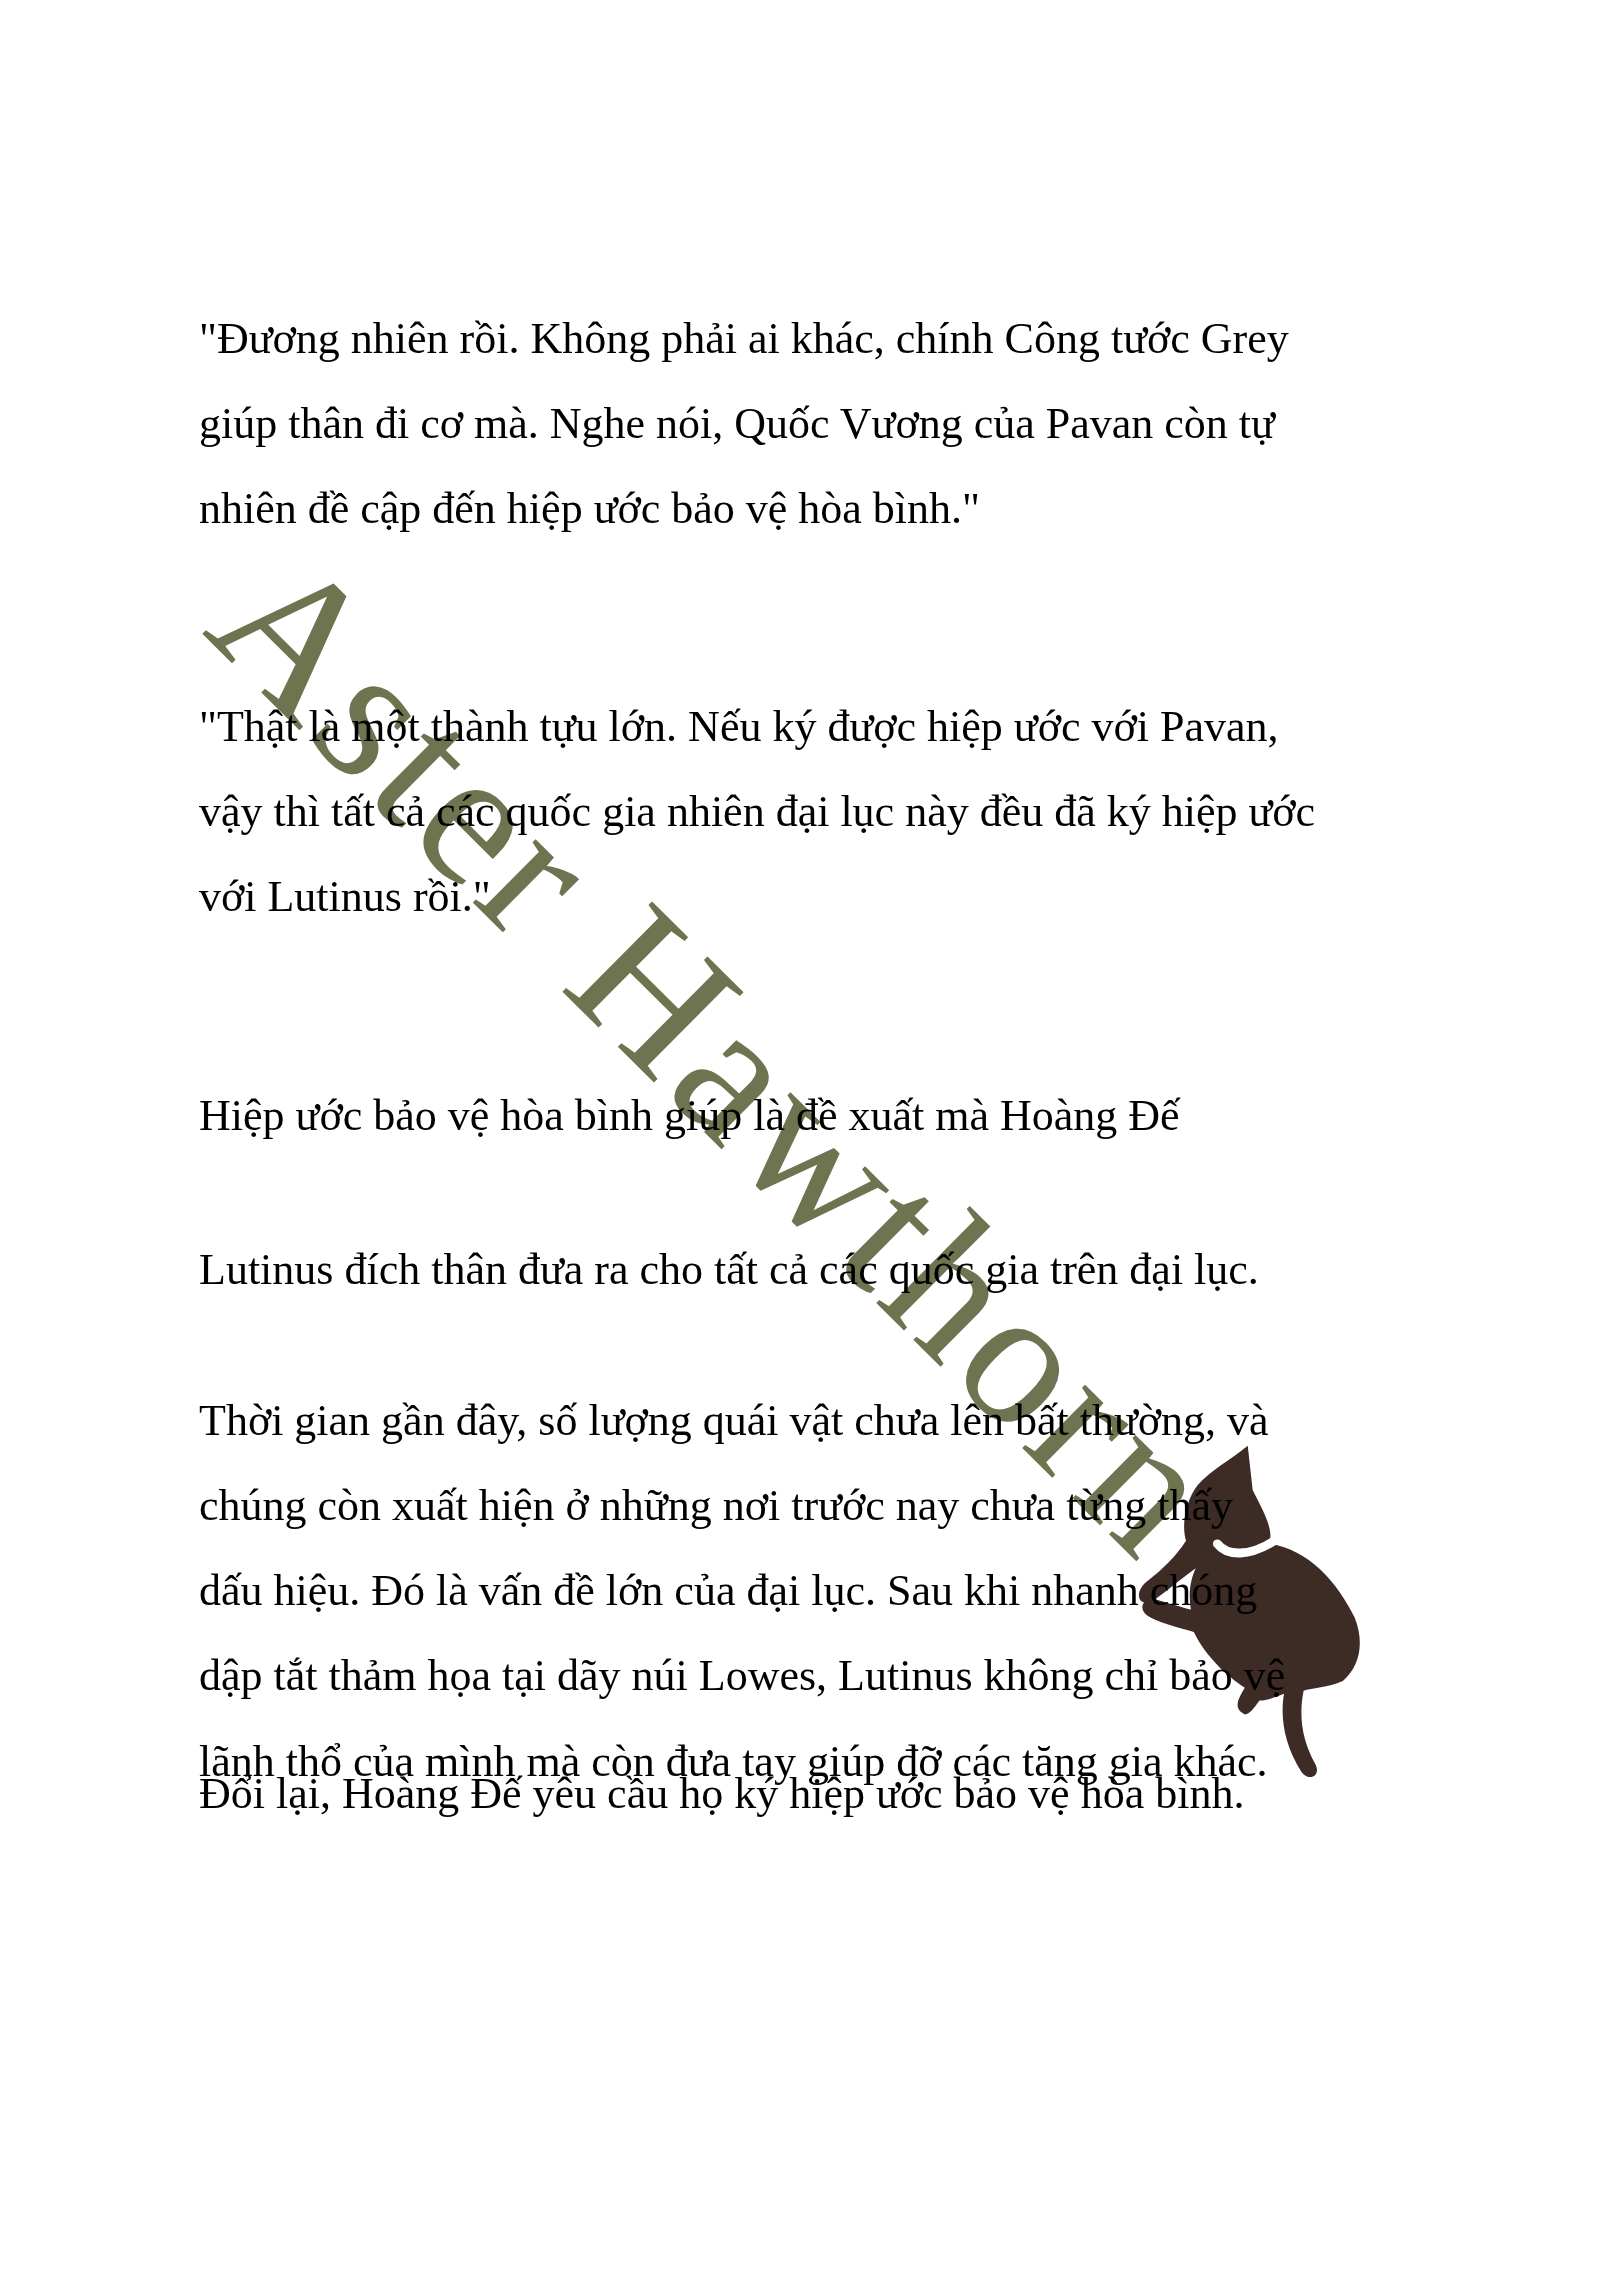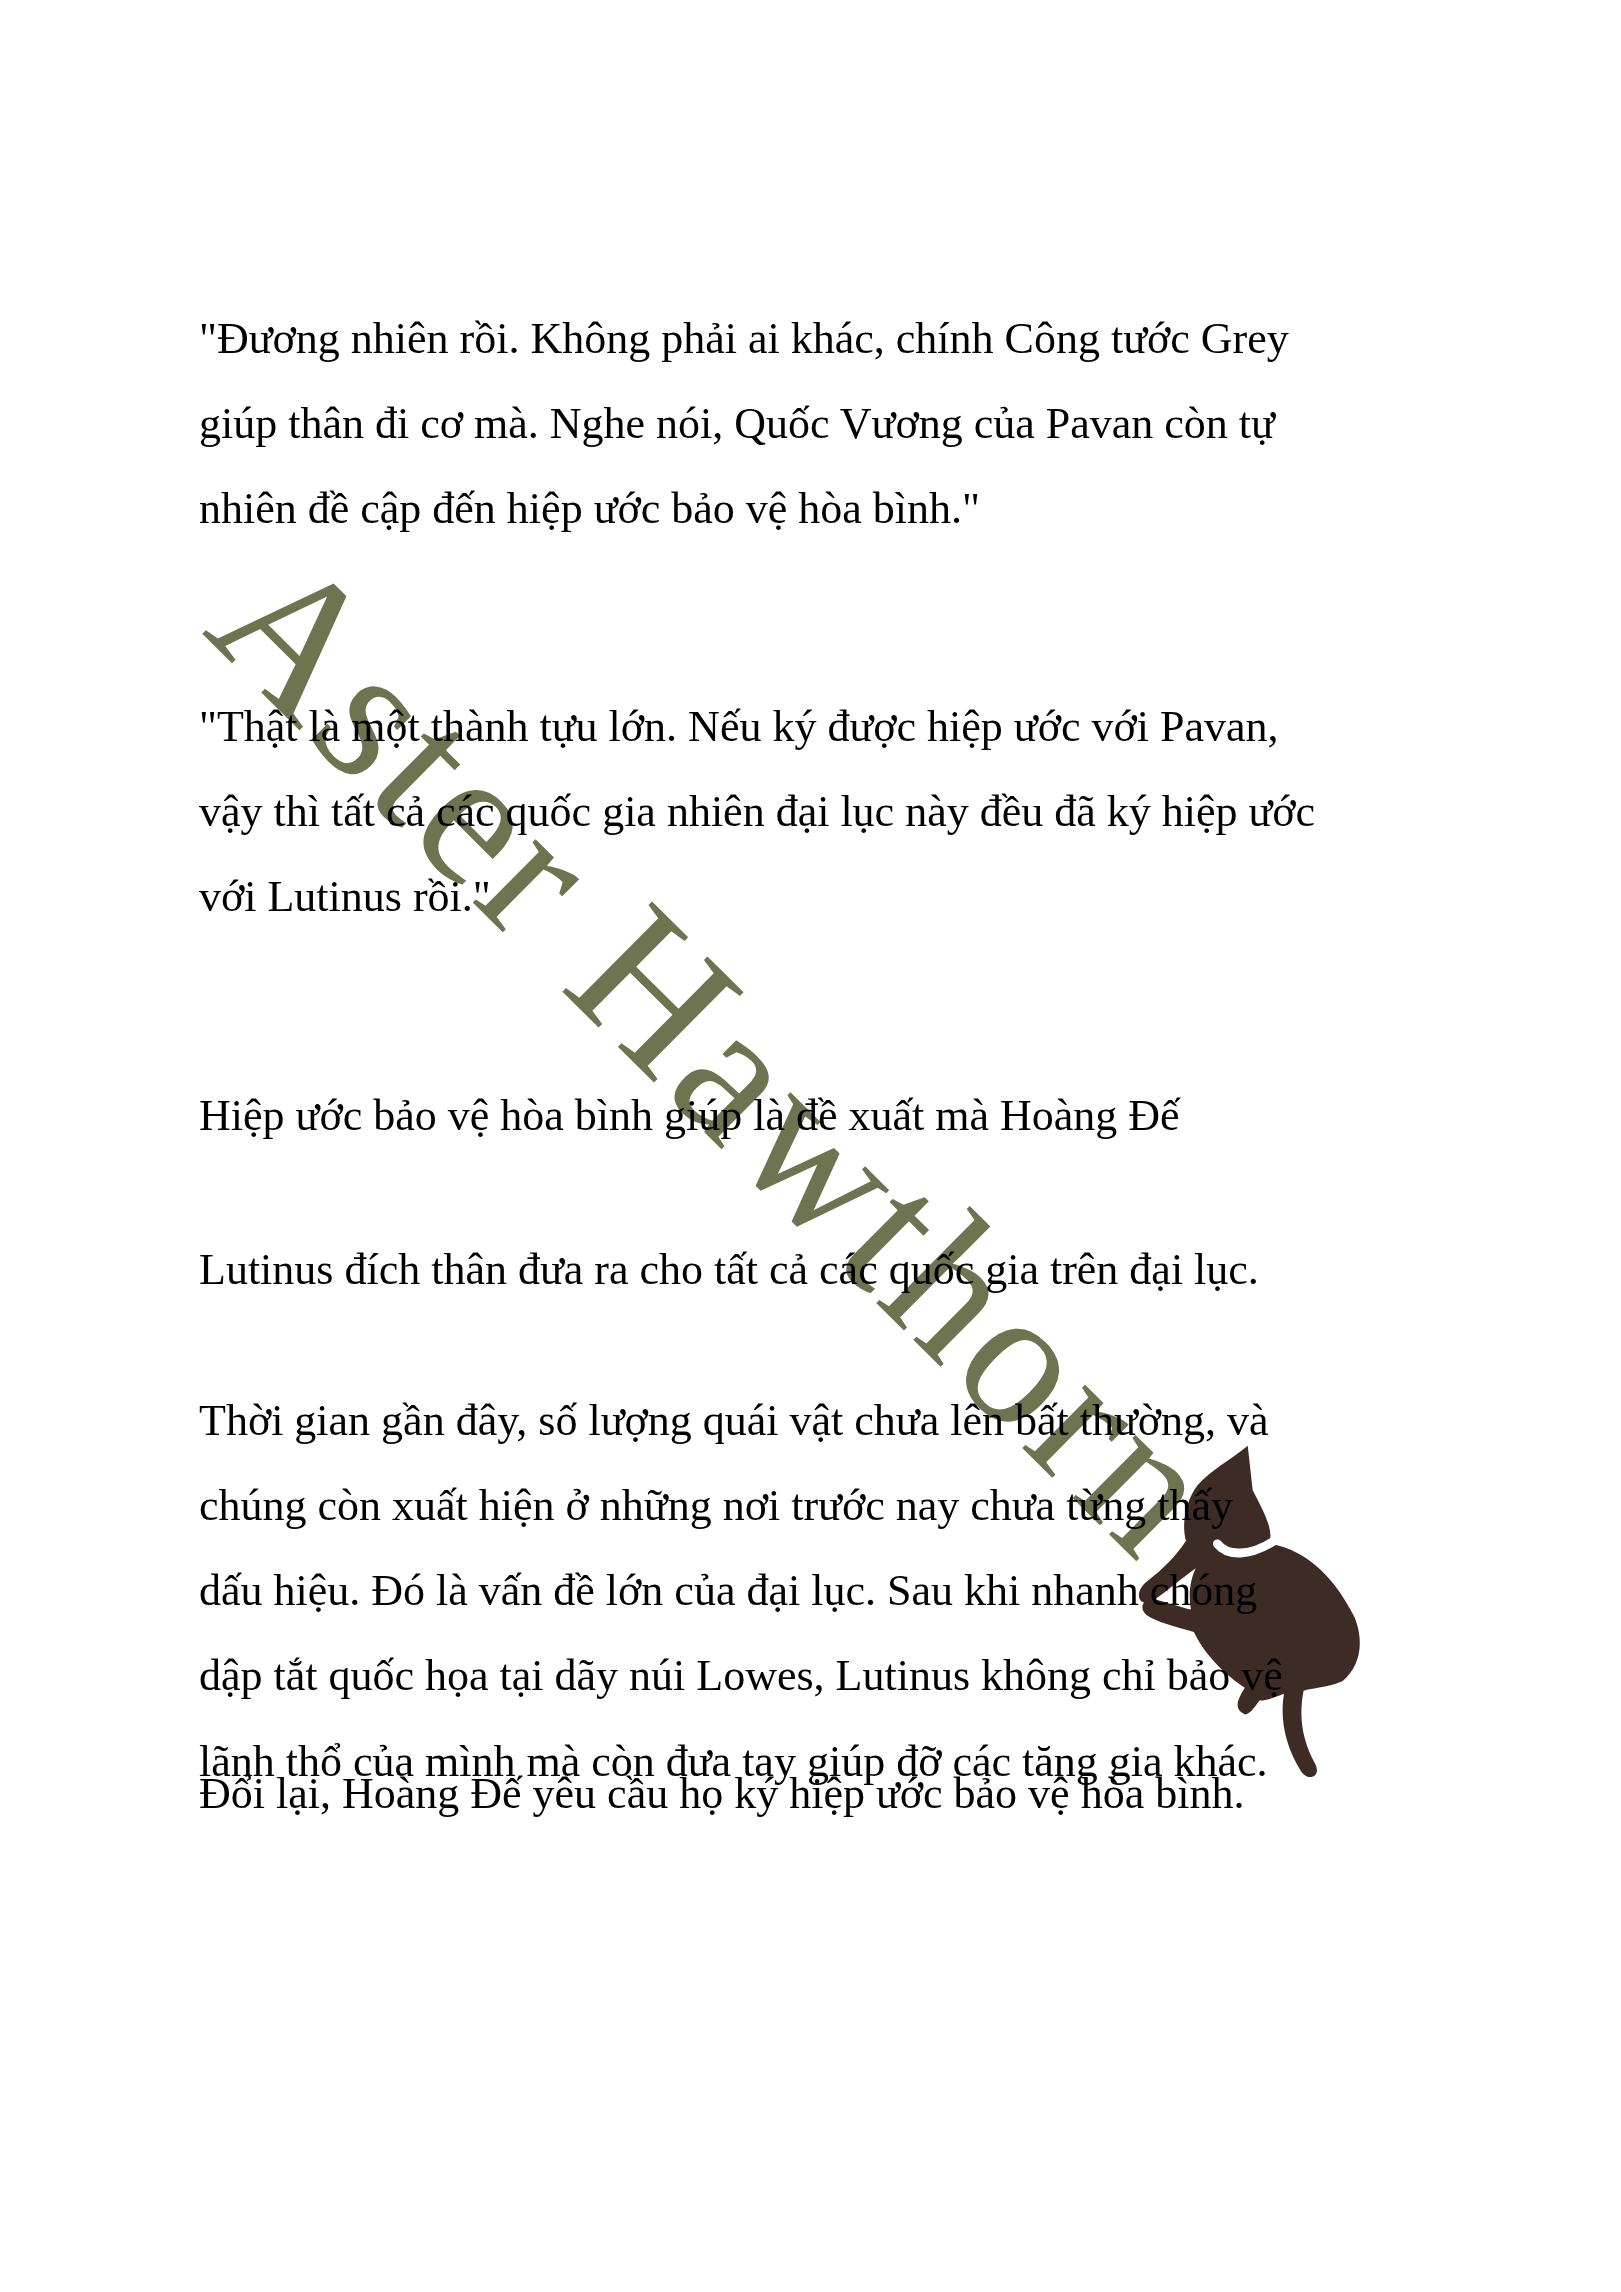--- a/index.html
+++ b/index.html
@@ -112,20 +112,20 @@
 
     <div>
       <div class="line" style="top:1094px">Hiệp ước bảo vệ hòa bình giúp là đề xuất mà Hoàng Đế</div>
       <div class="line" style="top:1248px">Lutinus đích thân đưa ra cho tất cả các quốc gia trên đại lục.</div>
     </div>
 
     <div>
       <div class="line" style="top:1399px">Thời gian gần đây, số lượng quái vật chưa lên bất thường, và</div>
       <div class="line" style="top:1484px">chúng còn xuất hiện ở những nơi trước nay chưa từng thấy</div>
       <div class="line" style="top:1569px">dấu hiệu. Đó là vấn đề lớn của đại lục. Sau khi nhanh chóng</div>
-      <div class="line" style="top:1654px">dập tắt quốc họa tại dãy núi Lowes, Lutinus không chỉ bảo vệ</div>
+      <div class="line" style="top:1654px">dập tắt thảm họa tại dãy núi Lowes, Lutinus không chỉ bảo vệ</div>
       <div class="line" style="top:1740px">lãnh thổ của mình mà còn đưa tay giúp đỡ các tăng gia khác.</div>
       <div class="line" style="top:1772px">Đổi lại, Hoàng Đế yêu cầu họ ký hiệp ước bảo vệ hòa bình.</div>
     </div>
   </div>
 
 </div>
 
 
 </body></html>

